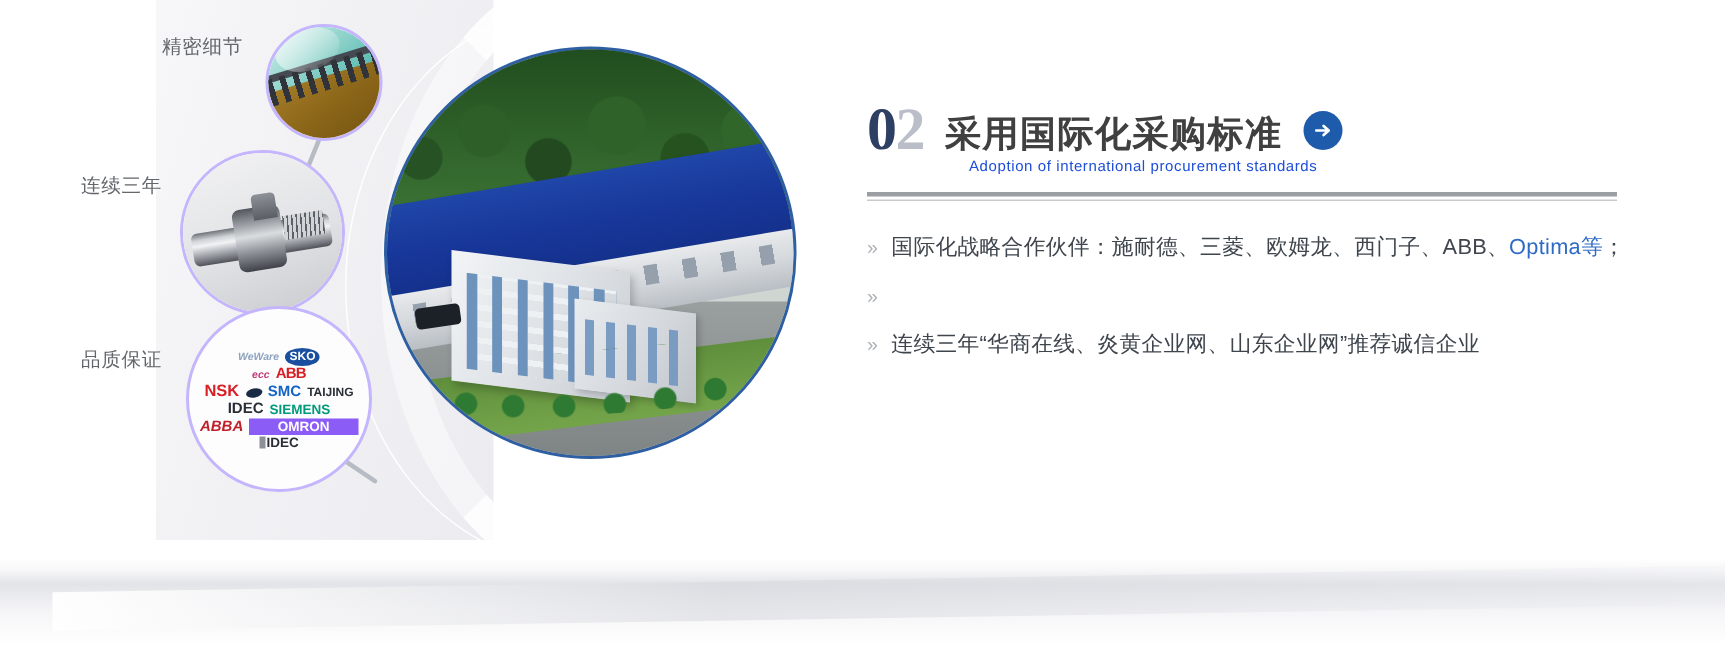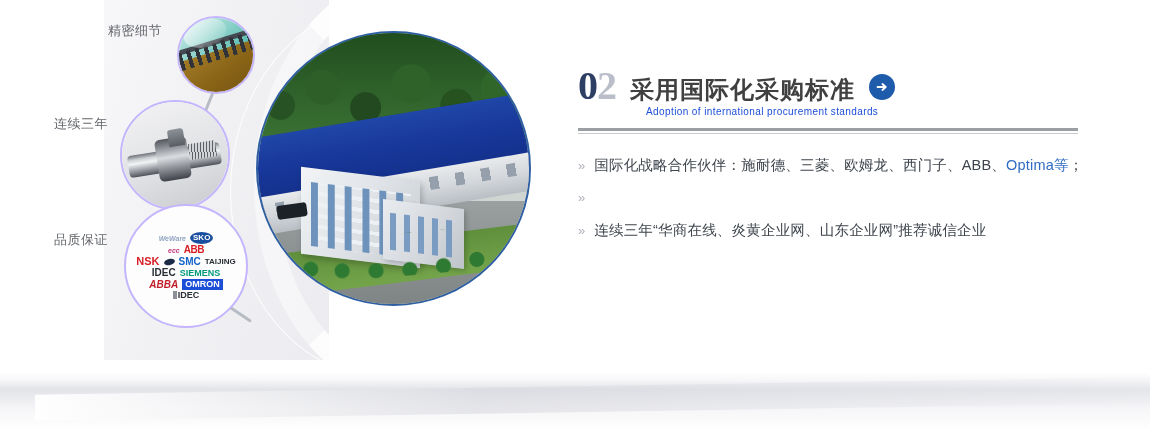--- a/index.html
+++ b/index.html
@@ -215,21 +215,21 @@
   .b-weware  { color: #8fa3c0; font-size: 7px; font-style: italic; }
   .b-sko     { color: #1a4fa0; font-size: 8px; background: #1a4fa0; color:#fff; border-radius: 50%; padding: 2px 3px; }
   .b-ecc     { color: #c0397a; font-size: 7px; font-style: italic; }
   .b-abb     { color: #d81f26; font-size: 10px; letter-spacing: -0.5px; }
   .b-nsk     { color: #d81f26; font-size: 11px; }
   .b-smc     { color: #1463c6; font-size: 10px; }
   .b-taijing { color: #2a2f36; font-size: 8px; }
   .b-wagen   { color: #2a2f36; font-size: 10px; }
   .b-siemens { color: #009a7b; font-size: 9px; }
   .b-abba    { color: #c0202a; font-size: 10px; font-style: italic; }
-  .b-omron   { color: #ffffff; background: #1d4ed8; font-size: 9px; padding: 1px 3px; }
+  .b-omron   { color: #ffffff; background: #8b5cf6; font-size: 9px; padding: 1px 19px; }
   .b-idec    { color: #2a2f36; font-size: 9px; }
   .b-idec::before {
     content: "";
     display: inline-block;
     width: 4px; height: 8px;
     background: #8d9097;
     margin-right: 1px;
     vertical-align: -1px;
   }
   .smc-dot {

